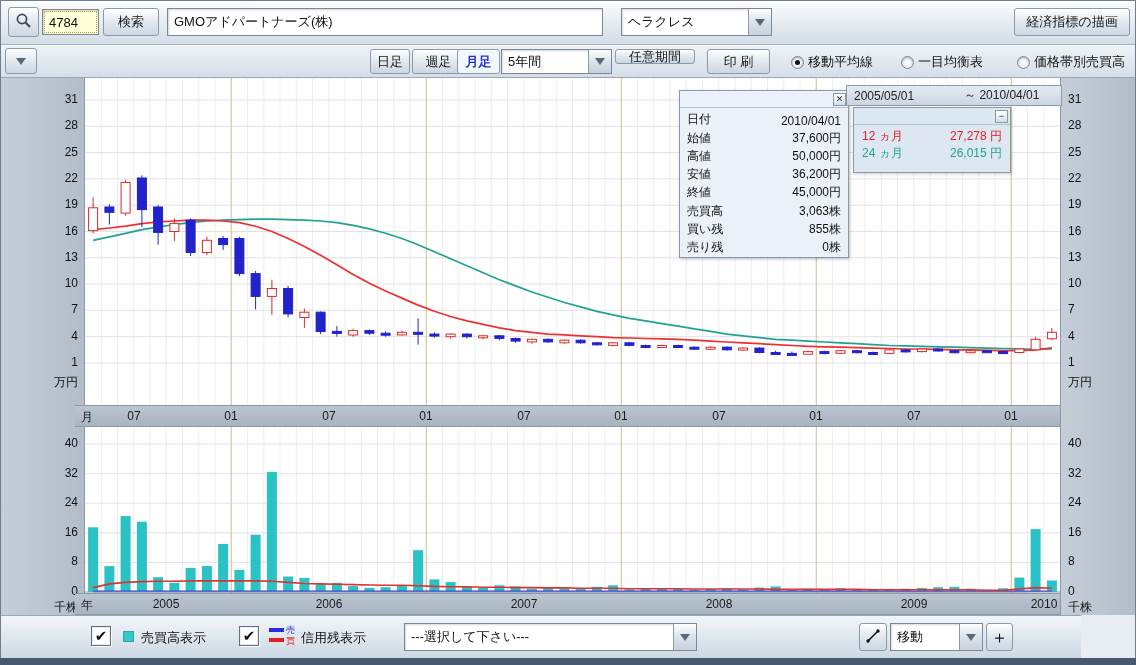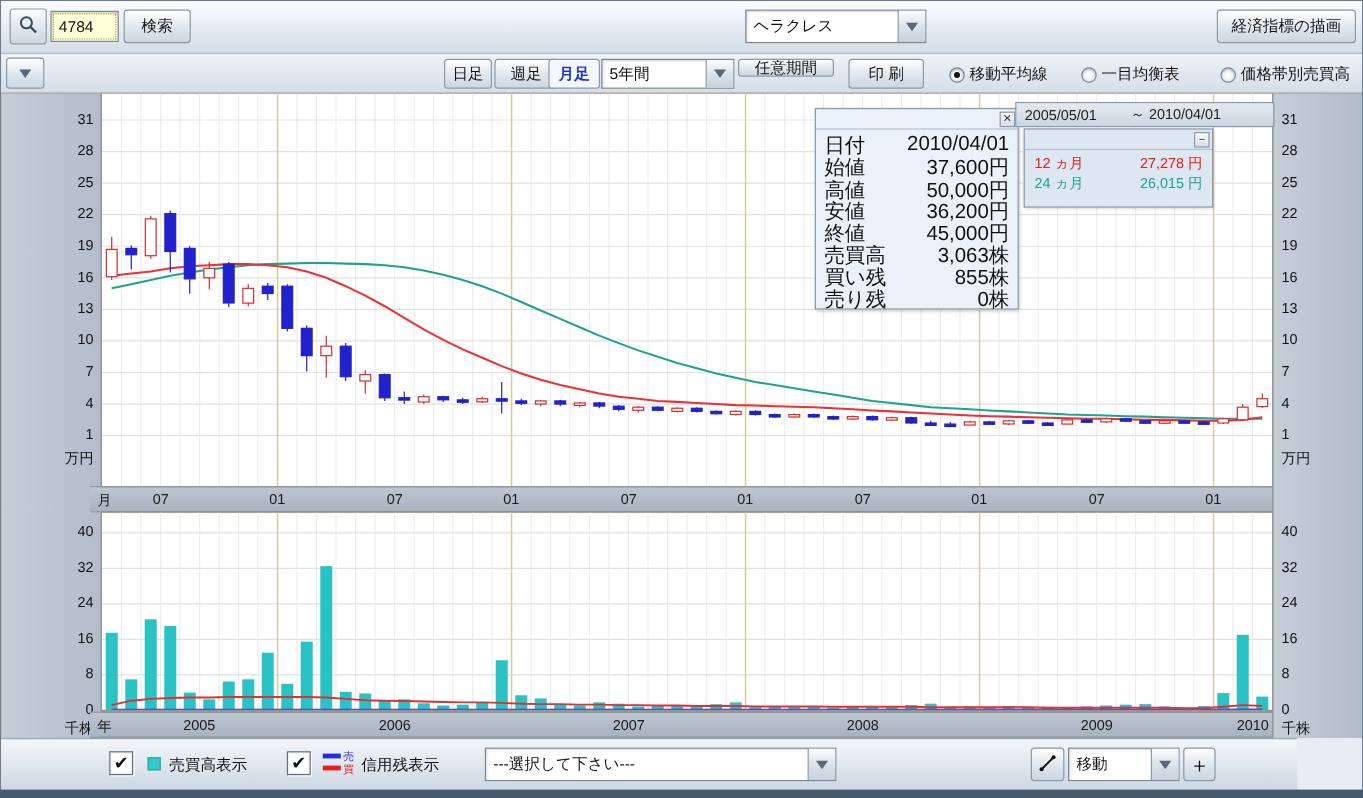--- a/index.html
+++ b/index.html
@@ -45,25 +45,25 @@
         font-size:12px;color:#1a1a1a;}
   .band .band-caption{position:absolute;left:6px;top:3px;}
   .band .band-label{position:absolute;top:3px;width:40px;text-align:center;}
   
   .info-box{position:absolute;left:678px;top:12px;width:170px;height:168px;
             background:#eaf1f8;border:1px solid #8a9aaa;box-shadow:1px 1px 3px rgba(0,0,0,.25);}
   .info-head{position:relative;height:17px;border-bottom:1px solid #b3c2d1;}
   .mini-btn{position:absolute;right:2px;top:2px;width:13px;height:13px;display:flex;align-items:center;justify-content:center;
             background:linear-gradient(#fdfdfe,#d4dde6);border:1px solid #8c9aa8;font-size:9px;color:#333;line-height:1;}
   .info-rows{padding:2px 7px;}
-  .info-row{display:flex;justify-content:space-between;font-size:17px;color:#111;height:18.3px;align-items:flex-start;}
+  .info-row{display:flex;justify-content:space-between;font-size:12px;color:#111;height:18.3px;align-items:flex-end;}
   .range-box{position:absolute;left:845px;top:7px;width:216px;height:21px;display:flex;align-items:center;
              background:linear-gradient(#e3eaf1,#ccd6e0);border:1px solid #8a9aaa;font-size:12px;color:#222;}
   .range-box .r1{margin-left:7px;}
-  .range-box .r2{margin-left:28px;}
+  .range-box .r2{margin-left:50px;}
   .legend-box{position:absolute;left:852px;top:29px;width:158px;height:66px;
               background:#dde7f1;border:1px solid #8a9aaa;box-shadow:1px 1px 3px rgba(0,0,0,.2);}
   .legend-head{position:relative;height:17px;border-bottom:1px solid #b3c2d1;}
   .legend-rows{padding:3px 8px;}
   .legend-row{display:flex;justify-content:space-between;font-size:12px;height:17px;align-items:center;}
   
   .footerbar{position:absolute;left:1px;top:615px;width:1080px;height:43px;
              background:linear-gradient(#f2f6fa,#cdd8e2);border-top:1px solid #98a6b4;}
   .darkstrip{position:absolute;left:0;top:658px;width:1136px;height:7px;background:#475a6d;}
   .checkbox{position:absolute;width:20px;height:20px;background:#fff;border:1px solid #60707e;
@@ -87,20 +87,23 @@
         <svg width="17" height="17">
             <circle cx="7" cy="7" r="4.6" fill="none" stroke="#3a4a58" stroke-width="1.7"></circle>
             <line x1="10.5" y1="10.5" x2="15" y2="15" stroke="#3a4a58" stroke-width="2"></line>
           </svg>
       </span>
     </div>
     <div class="field yellow" style="left:41px;top:8px;width:57px;height:26px;">
       <span>4784</span>
     </div>
     <button class="btn" style="left:102px;top:7px;width:56px;height:28px;">検索</button>
+    <div class="field" style="left:166px;top:7px;width:436px;height:28px;">
+      <span>GMOアドパートナーズ(株)</span>
+    </div>
     <div class="dd" style="left:620px;top:7px;width:151px;height:28px;">
       <span class="dd-text">ヘラクレス</span>
       <span class="dd-btn">
           <i class="tri"></i>
         </span>
     </div>
     <button class="btn" style="left:1013px;top:7px;width:116px;height:28px;">経済指標の描画</button>
   </div>
 
   <div class="row2">

